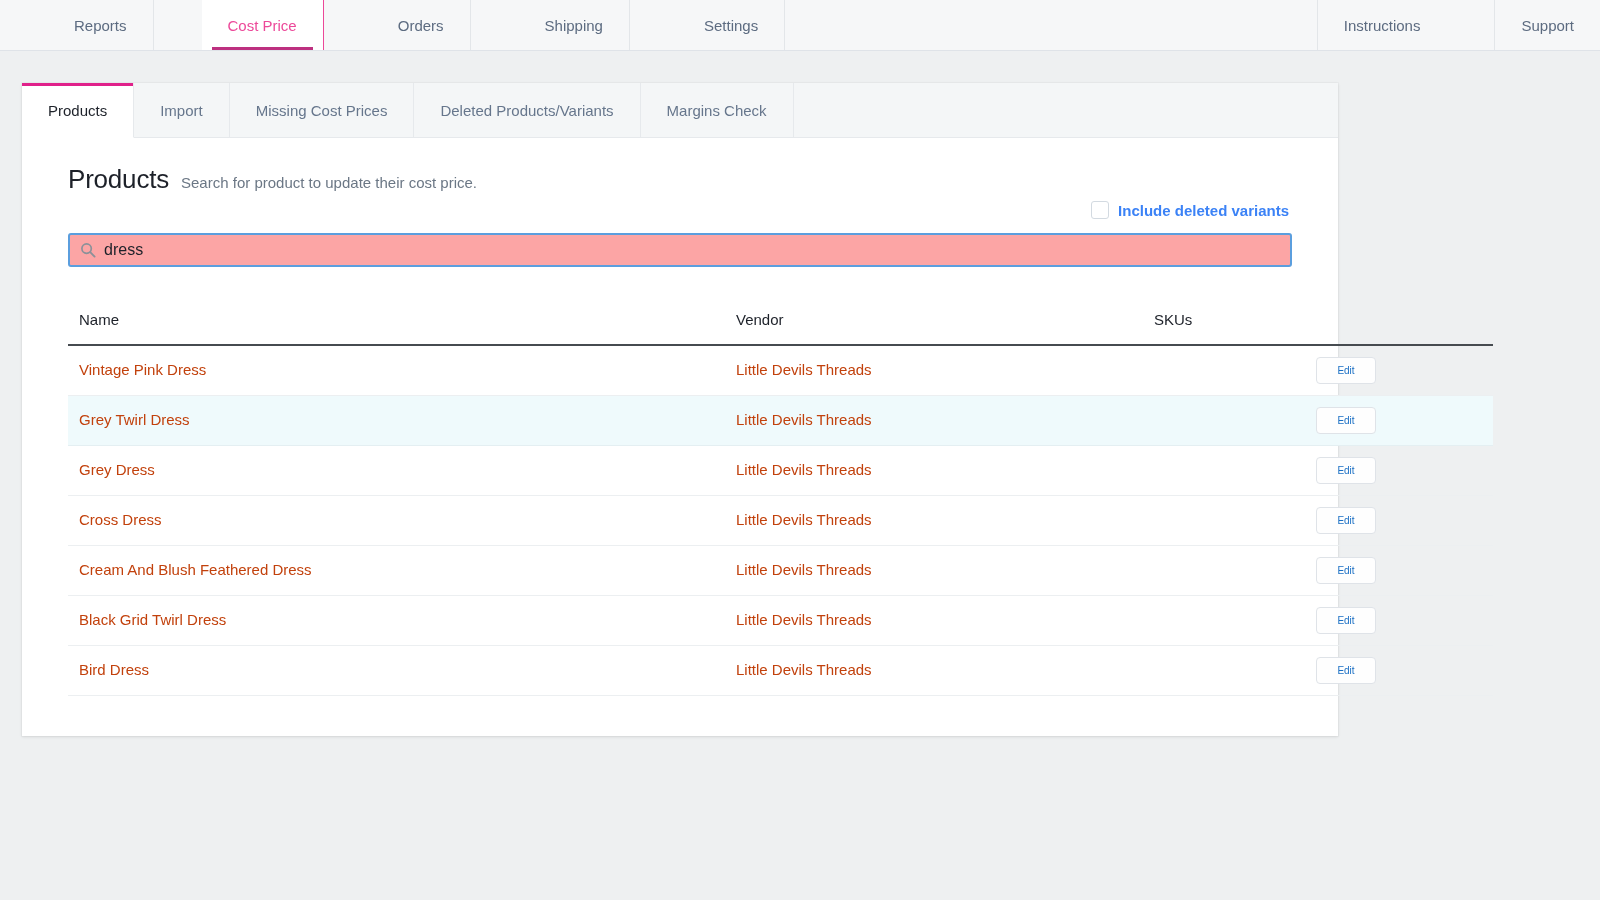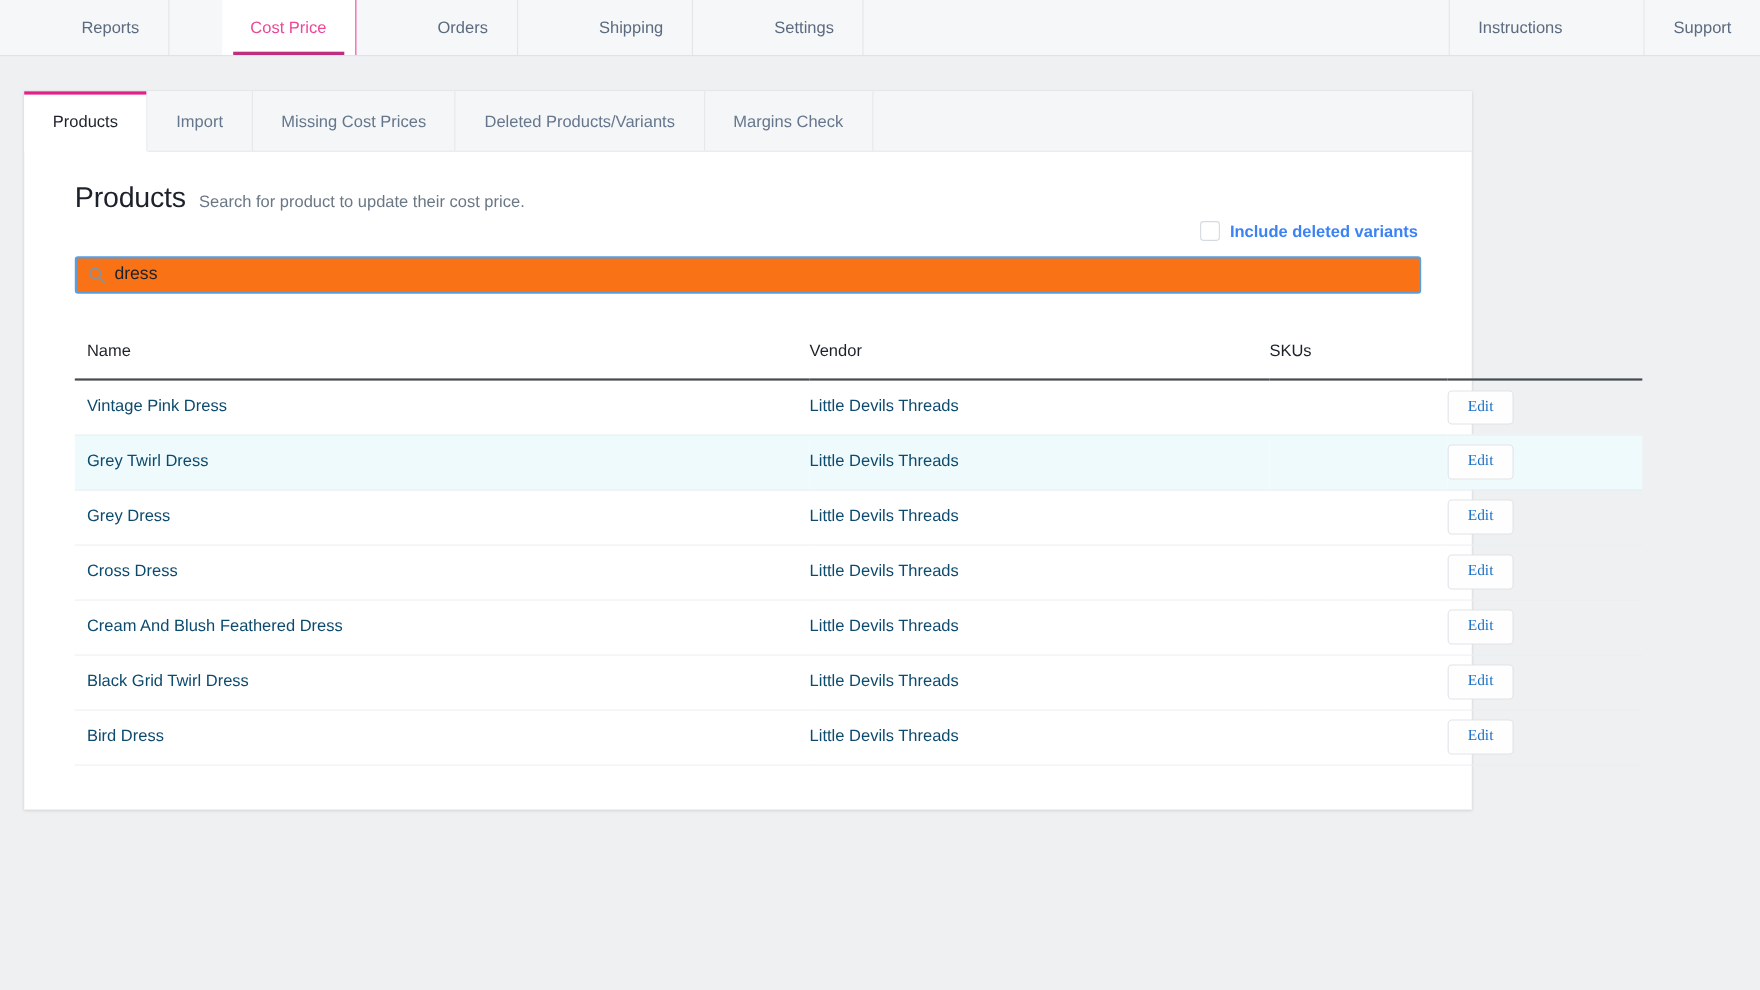--- a/index.html
+++ b/index.html
@@ -142,21 +142,21 @@
     cursor: pointer;
   }
 
   
   .search-wrap {
     margin-top: 14px;
     position: relative;
     height: 34px;
     border: 2px solid #5b9ede;
     border-radius: 3px;
-    background: #f97316;
+    background: #fca5a5;
     display: flex;
     align-items: center;
     padding: 0 10px;
   }
   .search-icon {
     flex: 0 0 auto;
     width: 16px; height: 16px;
     display: block;
     margin-right: 8px;
   }
@@ -192,34 +192,34 @@
     vertical-align: middle;
   }
   .col-name   { width: 668px; padding-left: 11px !important; }
   .col-vendor { width: 418px; }
   .col-skus   { width: 162px; }
   .col-action { width: 177px; }
 
   .table thead th.col-name { padding-left: 11px; }
 
   .row-link {
-    color: #0c4a6e;
+    color: #c2410c;
     font-size: 15px;
     text-decoration: none;
     cursor: pointer;
   }
 
   tr.highlight td { background: #effafc; border-bottom-color: #e4eff2; }
 
   .edit-btn {
     display: inline-block;
     min-width: 60px;
     padding: 7px 16px;
-    font-size: 14px;
-    font-family: Liberation Serif, serif;
+    font-size: 10px;
+    font-family: Liberation Sans, sans-serif;
     color: #1a6fc4;
     background: #fefefe;
     border: 1px solid #dfe3e8;
     border-radius: 4px;
     cursor: pointer;
     text-align: center;
     line-height: 1.1;
   }
   .edit-cell { text-align: left; }
 </style>

